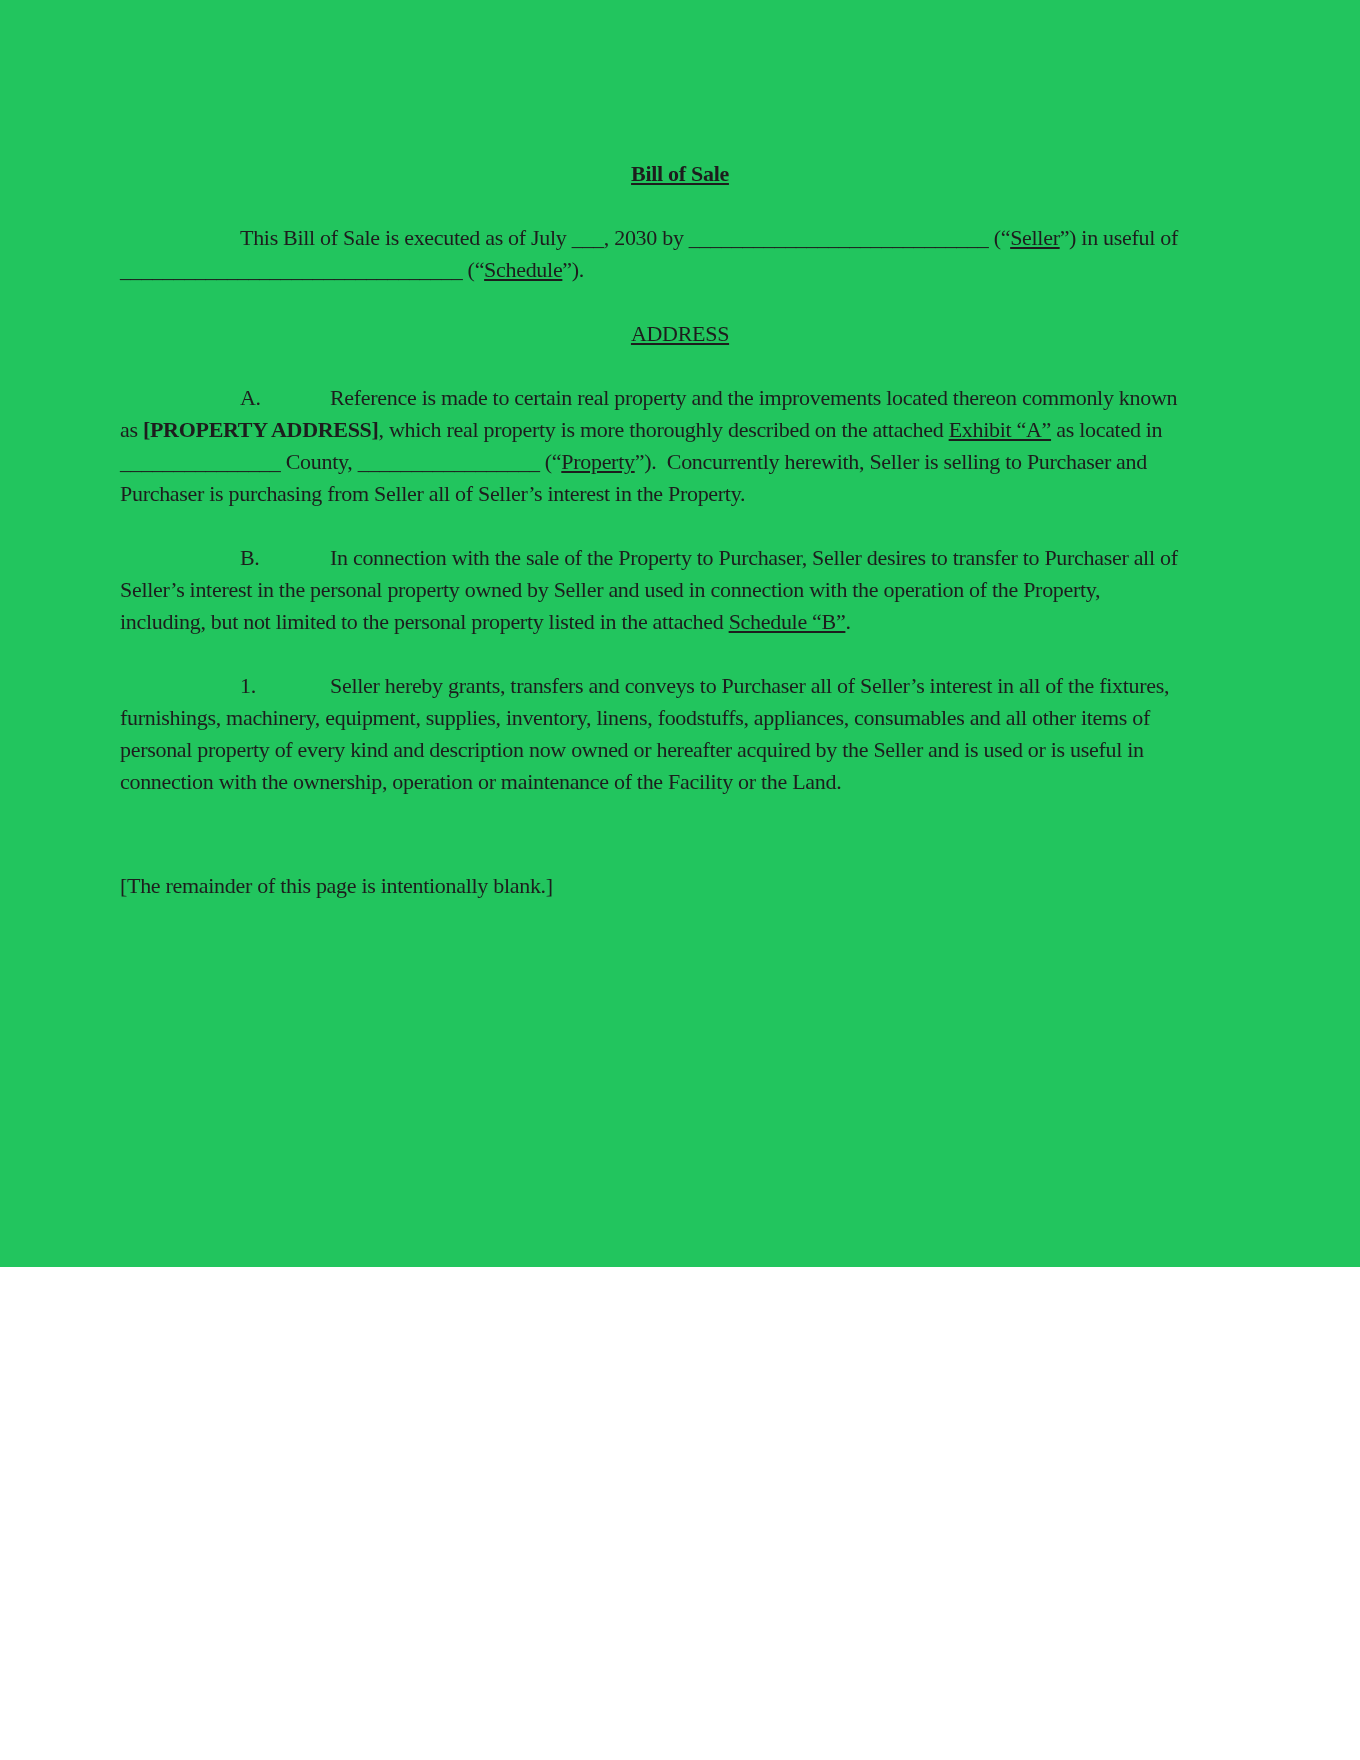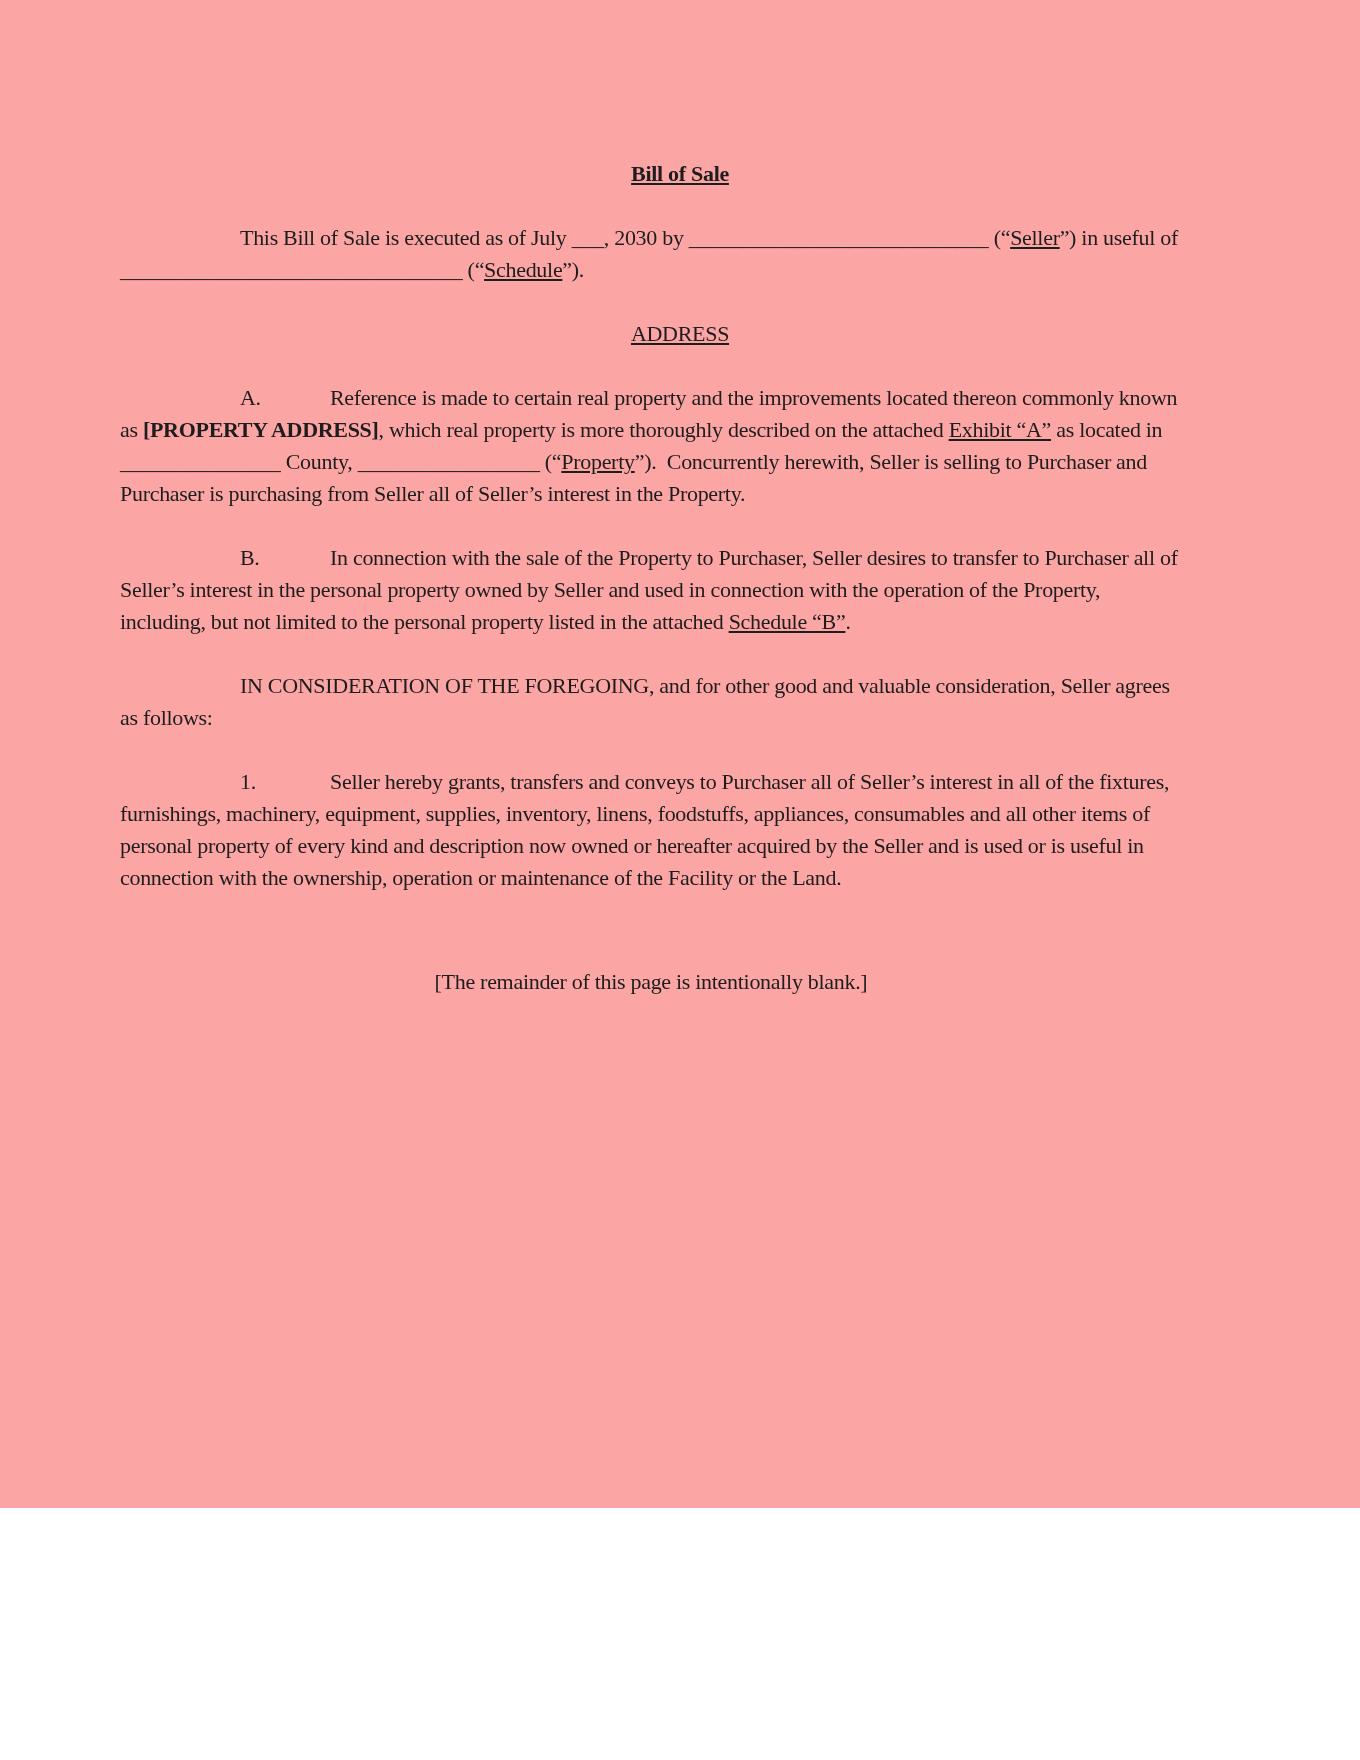--- a/index.html
+++ b/index.html
@@ -1,39 +1,39 @@
 <!DOCTYPE html>
 <html><head>
 <meta charset="utf-8">
 <title>Bill of Sale</title>
 <style>
   html, body { margin: 0; padding: 0; background: #ffffff; }
   .page {
     position: relative;
     width: 1360px;
-    height: 1508px;
-    background: #fca5a5;
+    height: 1267px;
+    background: #22c55e;
     overflow: hidden;
     font-family: "Liberation Serif", "DejaVu Serif", serif;
     font-size: 22px;
     line-height: 32px;
     letter-spacing: -0.3px;
     color: #1d1d1d;
     text-decoration: underline;
   }
   .content {
     position: absolute;
     left: 120px;
     top: 158px;
     width: 1062px;
   }
   .para { margin: 32px 0 0 0; white-space: pre-wrap; }
   .first { margin-top: 0; }
   .indent { text-indent: 120px; }
-  .center { text-align: center; }
+  .center { }
   .center-page { text-align: center; margin-right: -58px; }
   .closing { margin-top: 72px; }
   .b { font-weight: bold; }
   .u { text-decoration: underline; }
   .marker { display: inline-block; width: 90px; text-indent: 0; }
 </style>
 </head>
 <body>
 
 <div class="page">
@@ -42,21 +42,20 @@
     <div class="para first center-page"><span class="b u">Bill of Sale</span></div>
 
     <p class="para indent"><span>This Bill of Sale is executed as of July </span><span>___</span><span>, 2030 by </span><span>____________________________</span><span> (“</span><span class="u">Seller</span><span>”) in useful of </span><span>________________________________</span><span> (“</span><span class="u">Schedule</span><span>”).</span></p>
 
     <div class="para center-page"><span class="u">ADDRESS</span></div>
 
     <p class="para indent"><span class="marker">A.</span><span>Reference is made to certain real property and the improvements located thereon commonly known as </span><span class="b">[PROPERTY ADDRESS]</span><span>, which real property is more thoroughly described on the attached </span><span class="u">Exhibit “A”</span><span> as located in </span><span>_______________</span><span> County, </span><span>_________________</span><span> (“</span><span class="u">Property</span><span>”).  Concurrently herewith, Seller is selling to Purchaser and Purchaser is purchasing from Seller all of Seller’s interest in the Property.</span></p>
 
     <p class="para indent"><span class="marker">B.</span><span>In connection with the sale of the Property to Purchaser, Seller desires to transfer to Purchaser all of Seller’s interest in the personal property owned by Seller and used in connection with the operation of the Property, including, but not limited to the personal property listed in the attached </span><span class="u">Schedule “B”</span><span>.</span></p>
 
-    <p class="para indent"><span>IN CONSIDERATION OF THE FOREGOING, and for other good and valuable consideration, Seller agrees as follows:</span></p>
 
     <p class="para indent"><span class="marker">1.</span><span>Seller hereby grants, transfers and conveys to Purchaser all of Seller’s interest in all of the fixtures, furnishings, machinery, equipment, supplies, inventory, linens, foodstuffs, appliances, consumables and all other items of personal property of every kind and description now owned or hereafter acquired by the Seller and is used or is useful in connection with the ownership, operation or maintenance of the Facility or the Land.</span></p>
 
 
     <p class="para center closing"><span>[The remainder of this page is intentionally blank.]</span></p>
 
   </div>
 </div>
 
 </body></html>

